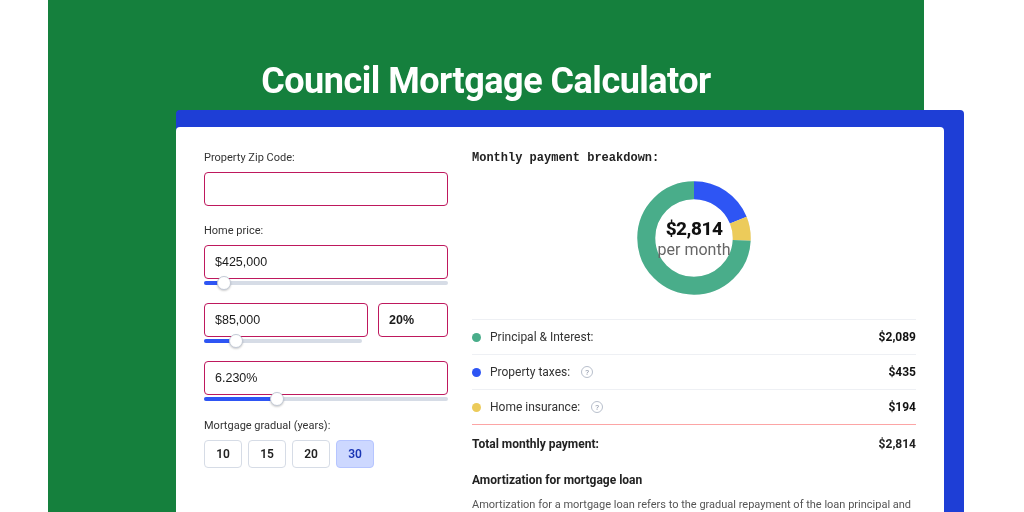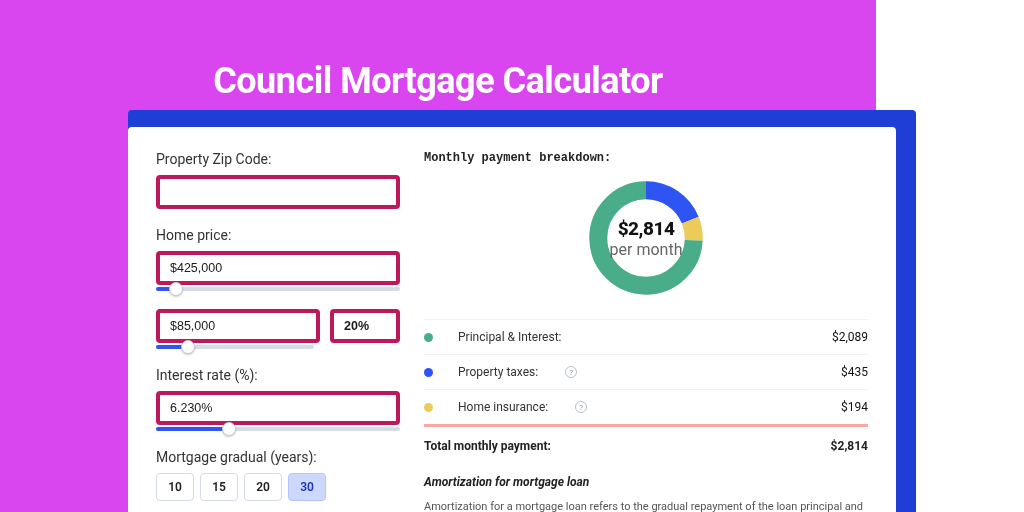--- a/index.html
+++ b/index.html
@@ -1,19 +1,20 @@
 <!DOCTYPE html>
 <html><head>
 <meta charset="utf-8">
 <style>
   * { box-sizing: border-box; margin: 0; padding: 0; }
   html, body { width: 1024px; height: 512px; overflow: hidden; font-family: -apple-system, BlinkMacSystemFont, "Segoe UI", Roboto, Arial, sans-serif; }
   .stage {
-    width: 876px; height: 512px; background: #d946ef;
+    width: 876px; height: 512px; background: #15803d;
     position: relative;
+    margin-left: 48px;
   }
   .title {
     position: absolute; top: 60px; left: 0; right: 0;
     text-align: center; color: #fff; font-size: 36px; font-weight: 700;
     letter-spacing: -0.5px;
   }
   
   .shadow-panel {
     position: absolute; top: 110px; left: 128px; width: 788px; height: 412px;
     background: #1e3ed6; border-radius: 4px;
@@ -21,23 +22,23 @@
   .card {
     position: absolute; top: 127px; left: 128px; width: 768px; height: 395px;
     background: #fff; border-radius: 4px;
     padding: 24px 28px;
     display: flex; gap: 24px;
     overflow: hidden;
   }
   .left-col { width: 244px; flex: 0 0 244px; font-size: 12px; color: #333; }
   .right-col { flex: 1; font-size: 12px; color: #222; }
 
-  .field-label { font-size: 14px; color: #333; margin-bottom: 8px; display:block; }
+  .field-label { font-size: 11px; color: #333; margin-bottom: 8px; display:block; }
   .text-input {
-    width: 100%; height: 34px; border: 4px solid #be185d; border-radius: 4px;
+    width: 100%; height: 34px; border: 1px solid #be185d; border-radius: 4px;
     padding: 8px 10px; font-size: 12.5px; color: #1b1b1b; background:#fff;
   }
   .text-input::placeholder { color:#8a8a8a; }
 
   .group { margin-bottom: 18px; position: relative; }
   .slider-track {
     position: relative; height: 4px; background:#d6dce6; border-radius:2px;
     margin-top: 2px;
   }
   .slider-fill { position:absolute; left:0; top:0; height:4px; background:#2e55f4; border-radius:2px; }
@@ -69,33 +70,33 @@
     align-items:center; justify-content:center;
   }
   .donut-center .amount { font-size:19px; font-weight:800; letter-spacing:-0.5px; color:#111; }
   .donut-center .sub { font-size:16px; color:#666; }
 
   .legend { border-top:1px solid #eef0f4; }
   .legend-row {
     display:flex; align-items:center; justify-content:space-between;
     padding:10px 0; border-bottom:1px solid #eef0f4; font-size:12px;
   }
-  .legend-row:last-of-type { border-bottom:3px solid #fca5a5; }
-  .legend-left { display:flex; align-items:center; gap:25px; color:#333; }
+  .legend-row:last-of-type { border-bottom:1px solid #fca5a5; }
+  .legend-left { display:flex; align-items:center; gap:9px; color:#333; }
   .dot { width:9px; height:9px; border-radius:50%; display:inline-block; }
   .info-icon {
     width:12px; height:12px; border:1px solid #b8bfcc; border-radius:50%;
     display:inline-flex; align-items:center; justify-content:center;
     font-size:8px; color:#8a93a5; margin-left:2px;
   }
-  .legend-val { font-weight:400; color:#111; }
+  .legend-val { font-weight:700; color:#111; }
   .total-row { font-weight:700; padding-top:12px; display:flex; justify-content:space-between; }
 
   .amort { margin-top:22px; }
-  .amort-title { font-size:12px; font-weight:700; margin-bottom:10px;font-style:italic; }
+  .amort-title { font-size:12px; font-weight:700; margin-bottom:10px; }
   .amort-text { font-size:11px; color:#555; line-height:1.5; }
 </style>
 </head>
 <body>
 
 <div class="stage">
   <div class="title">Council Mortgage Calculator</div>
 
   <div class="shadow-panel"></div>
 
@@ -122,21 +123,20 @@
           <input class="text-input" type="text" value="$85,000" style="">
           <input class="text-input pct" type="text" value="20%" style="">
         </div>
         <div class="slider-track" style="width:158px;">
           <div class="slider-fill" id="dp-fill" style="width: 20%;"></div>
           <div class="slider-thumb" id="dp-thumb" style="left: 20%;"></div>
         </div>
       </div>
 
       <div class="group">
-        <label class="field-label">Interest rate (%):</label>
         <input class="text-input" type="text" value="6.230%" style="">
         <div class="slider-track">
           <div class="slider-fill" id="ir-fill" style="width: 30%;"></div>
           <div class="slider-thumb" id="ir-thumb" style="left: 30%;"></div>
         </div>
       </div>
 
       <div class="group" style="margin-bottom:10px;">
         <label class="field-label">Mortgage gradual (years):</label>
         <div class="period-row" id="period-row">

